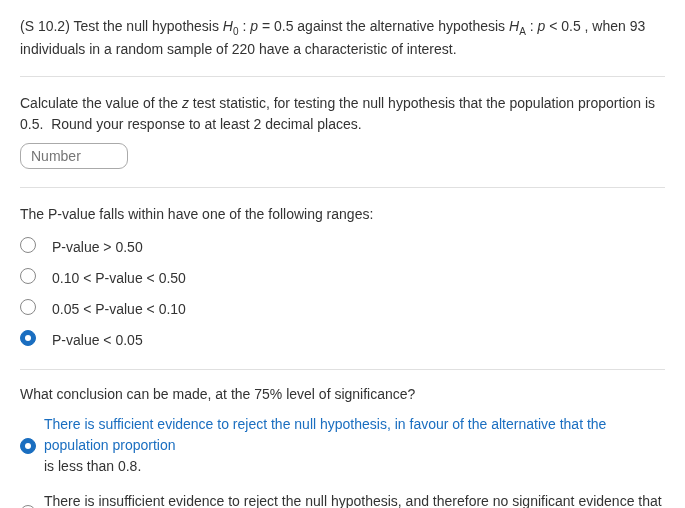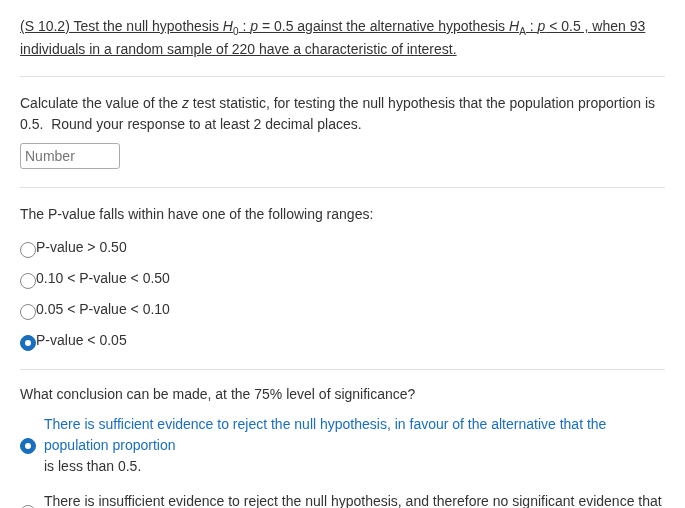--- a/index.html
+++ b/index.html
@@ -14,49 +14,48 @@
       font-size: 14px;
       color: #333333;
       width: 685px;
       min-height: 508px;
       padding: 16px 20px;
     }
 
     .question-header {
       line-height: 1.5;
       margin-bottom: 3px;
-      text-decoration: underline;
     }
 
     .section {
       margin-bottom: 18px;
       line-height: 1.5;
       margin-top: 11px;
     }
 
     .number-input {
       display: inline-block;
       border: 1px solid #aaa;
-      border-radius: 3px;
-      padding: 4px 4px;
+      border-radius: 9px;
+      padding: 4px 10px;
       font-size: 14px;
       color: #555;
-      width: 100px;
+      width: 108px;
       margin-top: 8px;
     }
 
     .radio-group {
       margin-top: 12px;
     }
 
     .radio-option {
       display: flex;
-      align-items: flex-end;
+      align-items: flex-start;
       margin-bottom: 10px;
-      gap: 0;
+      gap: 16px;
       cursor: pointer;
     }
 
     .radio-circle {
       width: 16px;
       height: 16px;
       border-radius: 50%;
       border: 1.5px solid #888;
       background: white;
       flex-shrink: 0;
@@ -164,21 +163,21 @@
 <div class="conclusion-section">
   <div>What conclusion can be made, at the 75% level of significance?</div>
 
   <div class="radio-group">
 
     <div class="conclusion-option">
       <div class="radio-circle selected"></div>
       <div class="conclusion-text">
         <span class="blue-text">There is sufficient evidence to reject the null hypothesis, in favour of the alternative that the population proportion</span>
         <br>
-        <span>is less than 0.5.</span>
+        <span>is less than 0.8.</span>
       </div>
     </div>
 
     <div class="conclusion-option">
       <div class="radio-circle"></div>
       <div class="conclusion-text">
         <span>There is insufficient evidence to reject the null hypothesis, and therefore no significant evidence that the population proportion is not 0.5.</span>
       </div>
     </div>
 

